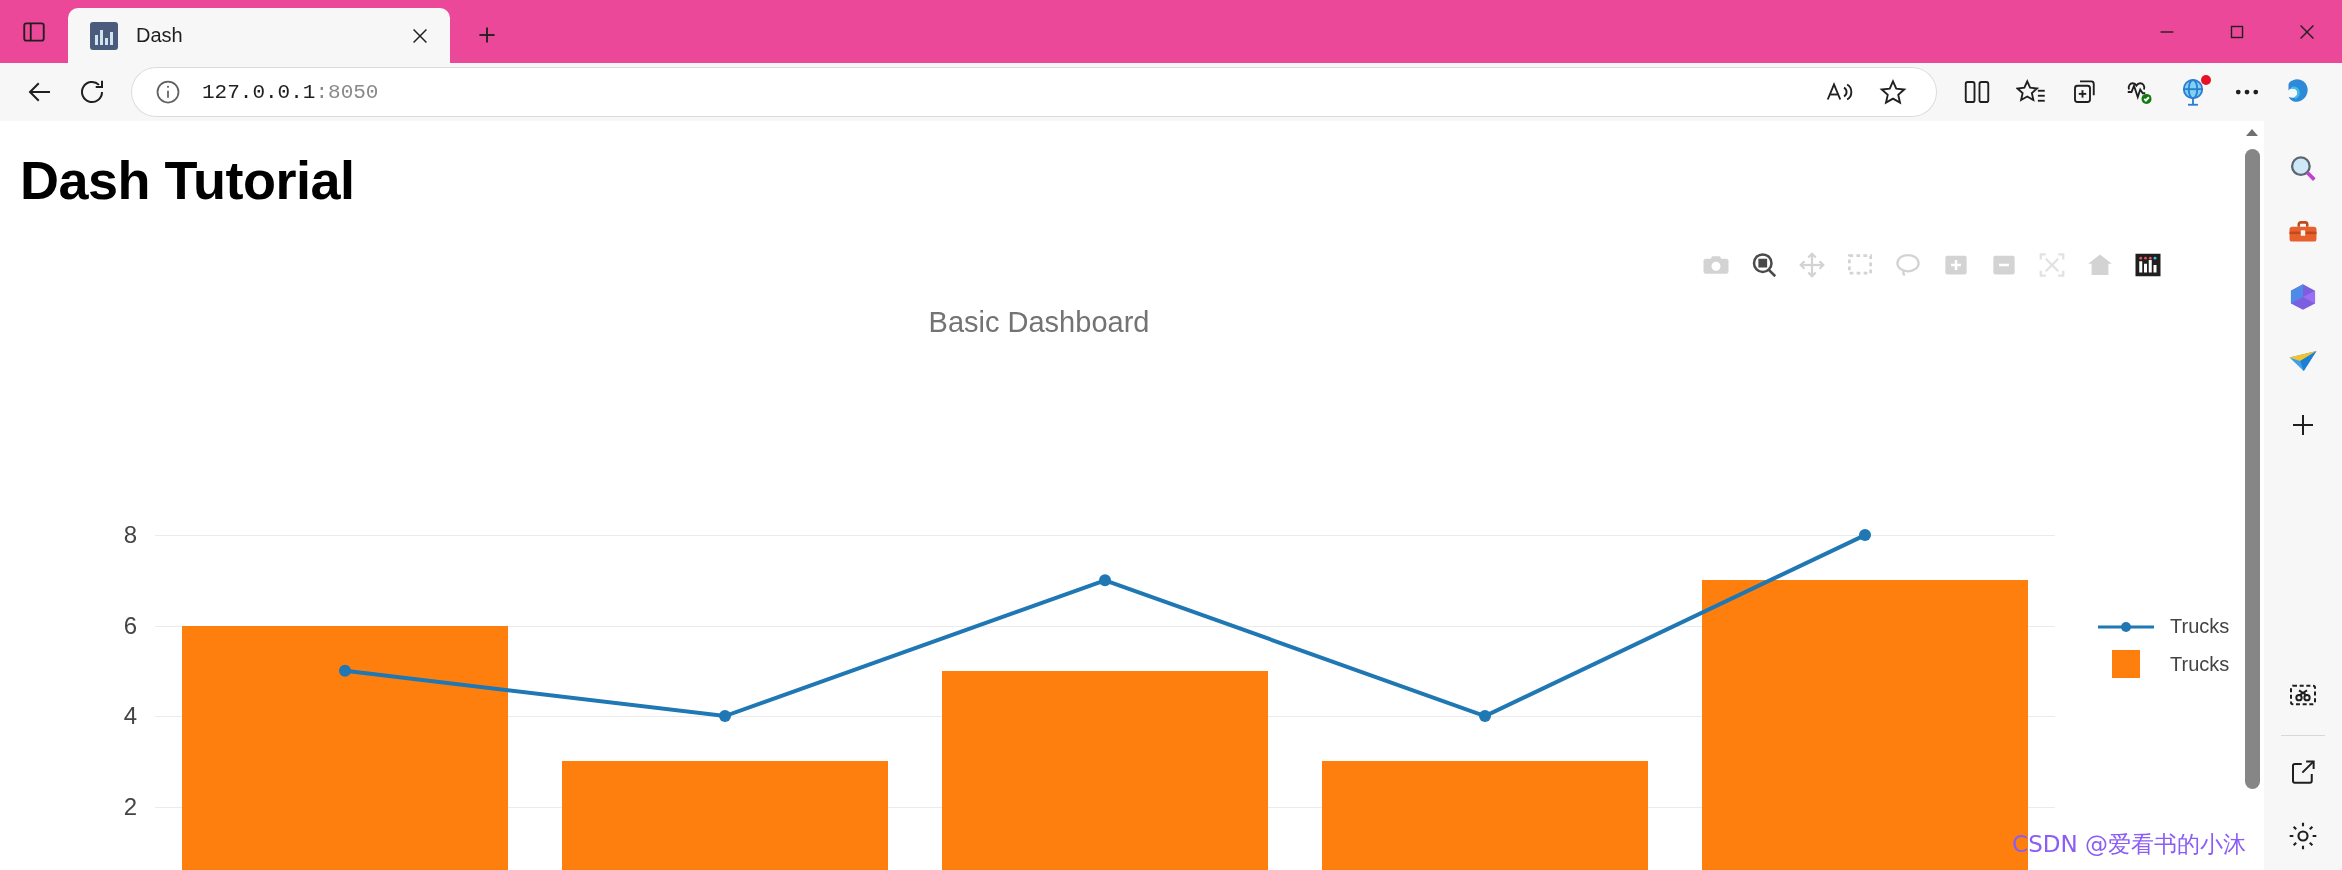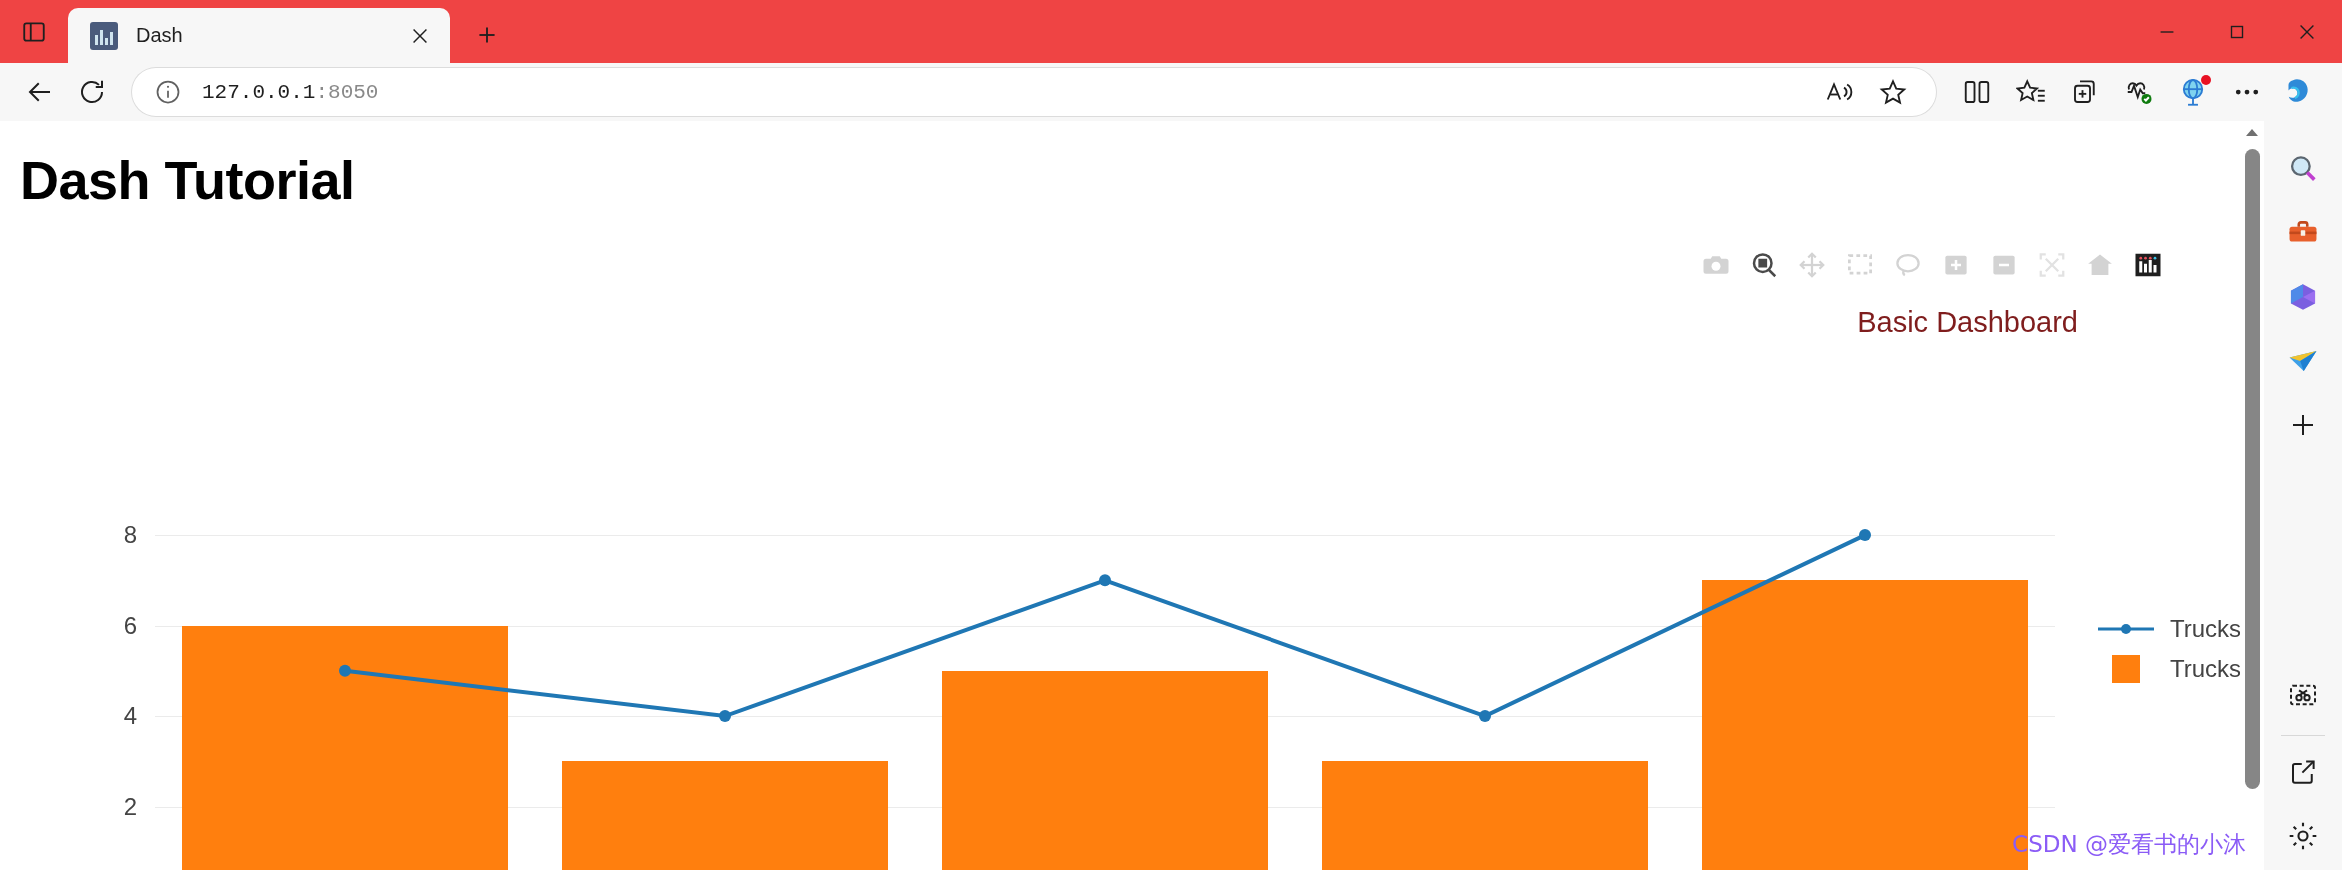--- a/index.html
+++ b/index.html
@@ -7,21 +7,21 @@
     width: 2342px; height: 870px;
     overflow: hidden;
     font-family: "Liberation Sans", sans-serif;
     background: #ffffff;
   }
 
   
   .titlebar {
     position: absolute; top: 0; left: 0;
     width: 2342px; height: 63px;
-    background: #ef4444;
+    background: #ec4899;
     display: flex; align-items: flex-end;
   }
   .tab-strip-left {
     width: 68px; height: 63px;
     display: flex; align-items: center; justify-content: center;
   }
   .tab-search-btn {
     width: 40px; height: 40px;
     display: flex; align-items: center; justify-content: center;
     border-radius: 6px;
@@ -143,22 +143,22 @@
   .modebar {
     position: absolute; right: 100px; top: 30px;
     display: flex; align-items: center; gap: 16px;
   }
   .mb-btn {
     width: 32px; height: 32px;
     display: flex; align-items: center; justify-content: center;
   }
   .chart-title {
     position: absolute; top: 87px; left: 0; width: 2078px;
-    text-align: right;
-    font-size: 29px; color: #7f1d1d;
+    text-align: center;
+    font-size: 29px; color: #737373;
   }
 
   
   .plot-area {
     position: absolute;
     left: 155px; top: 298px;
     width: 1900px; height: 380px;
   }
   .gridline {
     position: absolute; left: 0; width: 100%;
@@ -179,21 +179,21 @@
     position: absolute; left: 0; top: 0;
     width: 100%; height: 100%;
     overflow: visible;
   }
   .legend {
     position: absolute;
     left: 2096px; top: 396px;
     display: flex; flex-direction: column; gap: 12px;
   }
   .legend-item { display: flex; align-items: center; gap: 14px; }
-  .legend-label { font-size: 24px; color: #444444; }
+  .legend-label { font-size: 20px; color: #444444; }
   .legend-swatch-line { width: 60px; height: 20px; position: relative; }
   .legend-swatch-box {
     width: 60px; display: flex; justify-content: center;
   }
   .legend-box {
     width: 28px; height: 28px; background: #ff7f0e;
   }
 
   
   .page-scrollbar {

